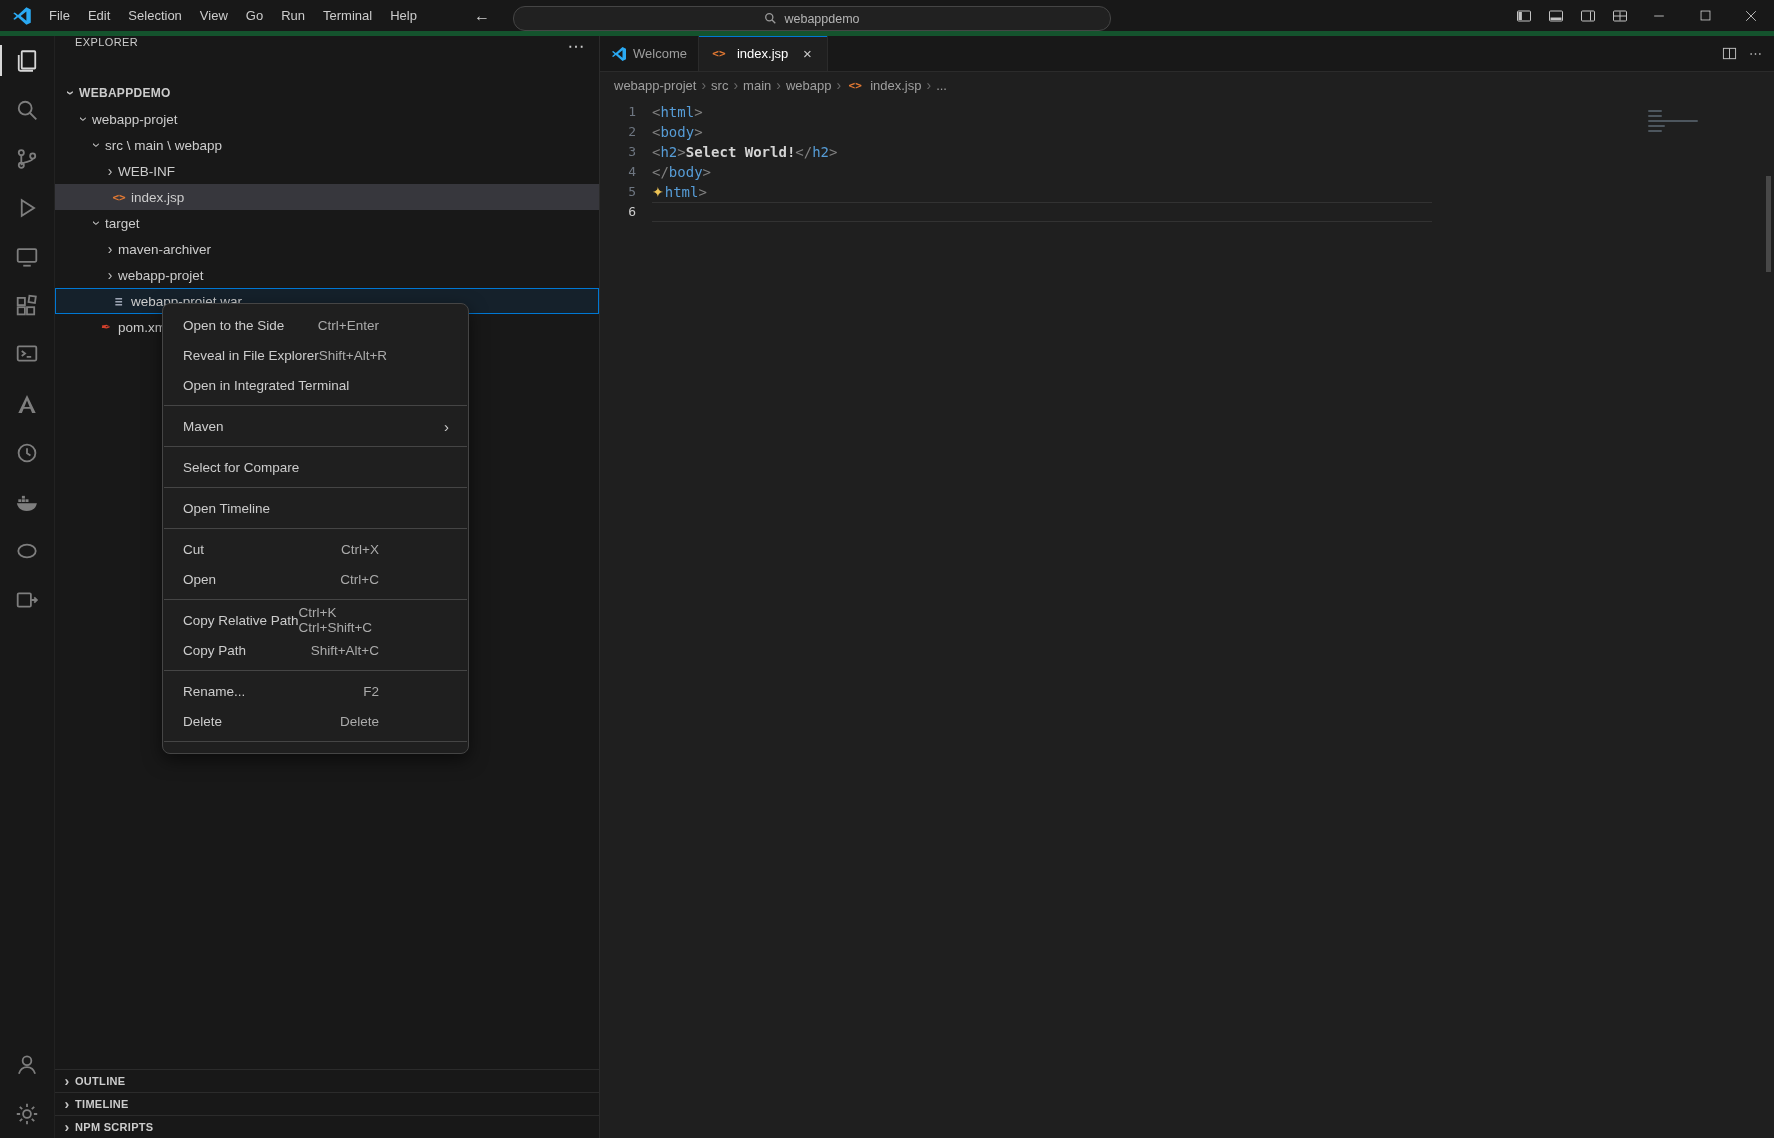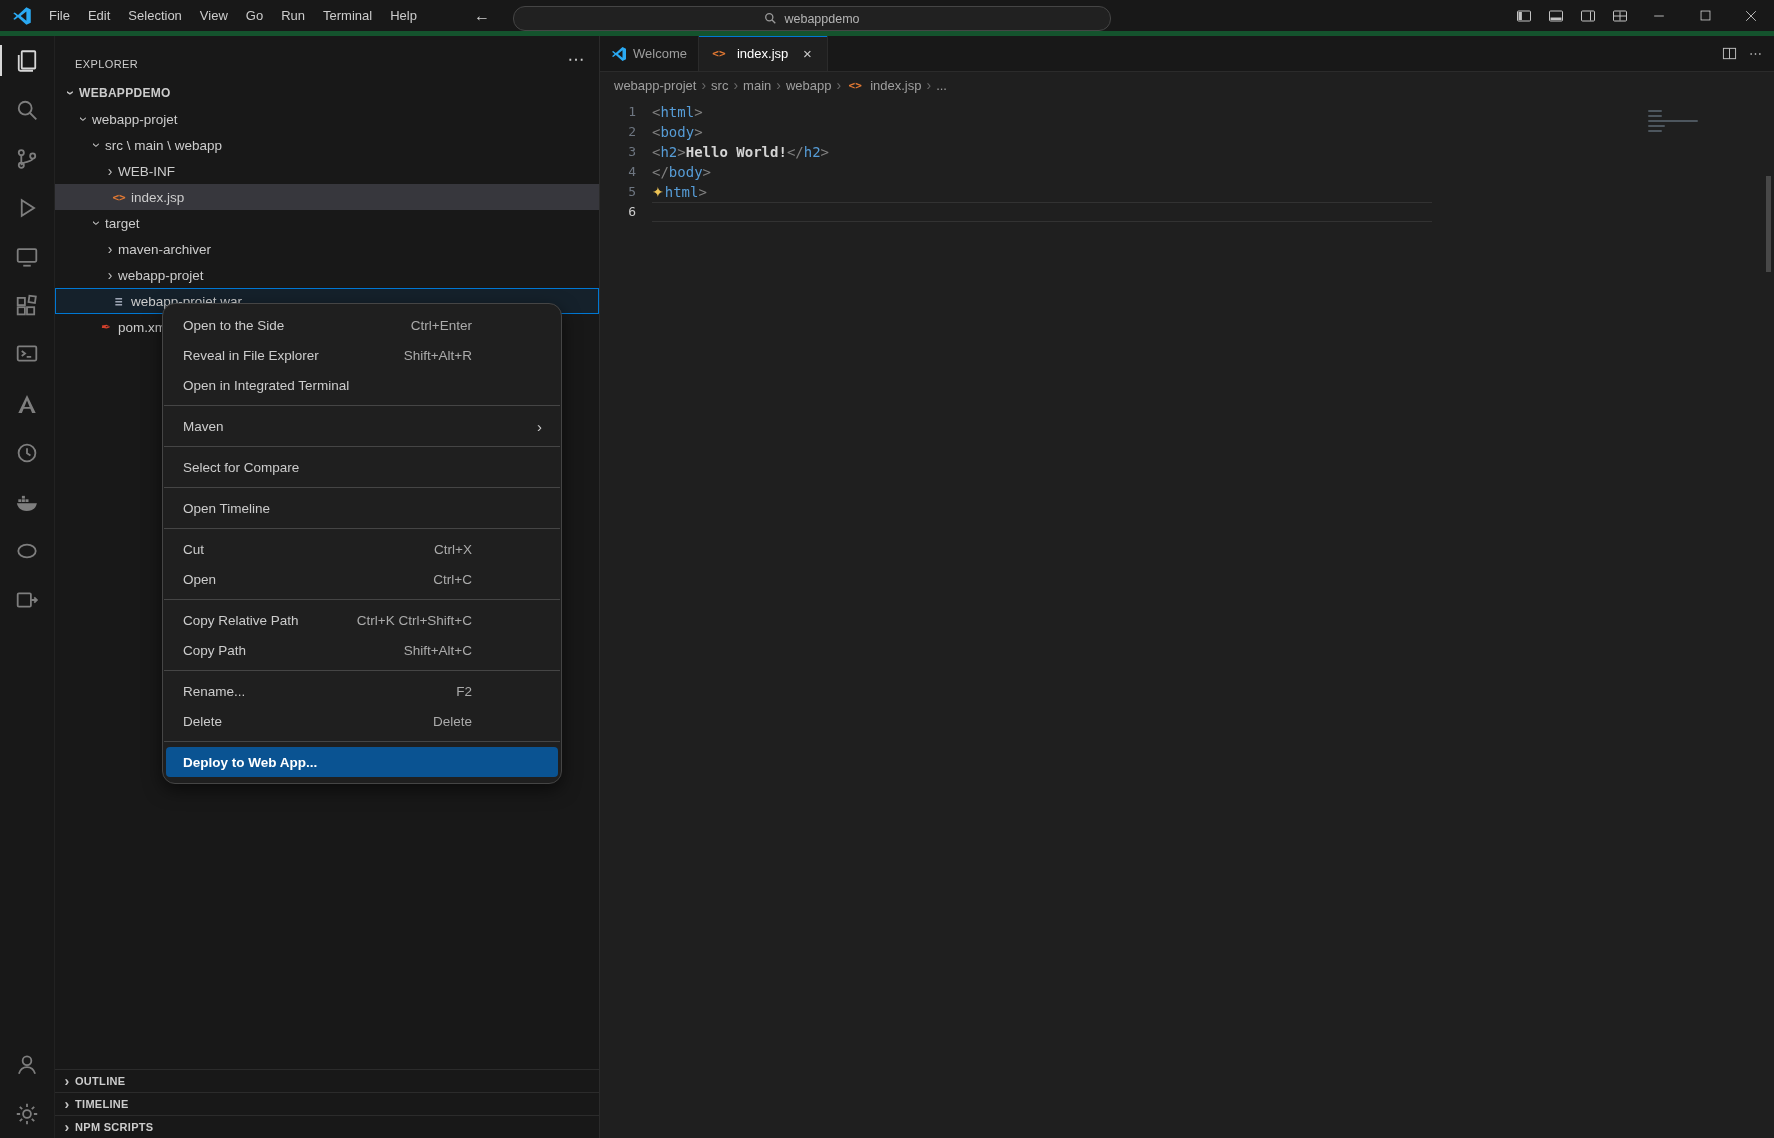--- a/index.html
+++ b/index.html
@@ -22,21 +22,21 @@
 .activitybar{position:absolute;left:0;top:36px;bottom:0;width:55px;background:var(--chrome-bg,#181818);display:flex;flex-direction:column;align-items:center;z-index:4;border-right:1px solid #222;}
 .ab-group{display:flex;flex-direction:column;}
 .ab-bottom{margin-top:auto;}
 .ab-item{width:55px;height:49px;display:flex;align-items:center;justify-content:center;color:#7e7e7e;position:relative;}
 .ab-item.active{color:#d7d7d7;}
 .ab-item.active::before{content:"";position:absolute;left:0;top:9px;bottom:9px;width:2px;background:#d7d7d7;}
 .ab-item svg{width:24px;height:24px;}
 
 
 .sidebar{position:absolute;left:55px;top:36px;width:545px;bottom:0;background:var(--chrome-bg,#181818);border-right:1px solid #2b2b2b;display:flex;flex-direction:column;z-index:3;}
-.sidebar-header{height:34px;flex:none;display:flex;align-items:flex-end;padding:0 14px 0 20px;font-size:11px;letter-spacing:.4px;color:#cccccc;}
+.sidebar-header{height:34px;flex:none;display:flex;align-items:flex-start;padding:0 14px 0 20px;font-size:11px;letter-spacing:.4px;color:#cccccc;}
 .sidebar-header .spacer{flex:1;}
 .more{font-size:17px;color:#cccccc;}
 .tree{padding-top:10px;flex:none;}
 .tree-row{height:26px;display:flex;align-items:center;color:#cccccc;font-size:13.5px;white-space:pre;position:relative;}
 .tree-row.root{font-weight:700;font-size:12px;letter-spacing:.3px;}
 .tree-row.selected{background:var(--list-selection,#37373d);}
 .tree-row.focused{outline:1px solid var(--accent,#0078d4);outline-offset:-1px;background:rgba(0,120,212,0.10);}
 .chev{display:inline-block;width:16px;text-align:center;font-size:14px;color:#c5c5c5;transform-origin:50% 50%;flex:none;}
 .chev.down{transform:rotate(90deg);}
 .ficon{display:inline-block;width:18px;text-align:center;margin-right:3px;font-family:"DejaVu Sans Mono",monospace;font-size:11px;font-weight:700;flex:none;}
@@ -68,21 +68,21 @@
 .line.current .line-content{width:780px;border-top:1px solid #323232;border-bottom:1px solid #323232;}
 .tok-p{color:var(--punctuation,#808080);}
 .tok-t{color:var(--tag,#569cd6);}
 .tok-x{color:#d4d4d4;font-weight:600;}
 .tok-s{color:#ecc254;font-family:"DejaVu Sans",sans-serif;margin-right:1px;}
 .minimap{position:absolute;top:12px;right:66px;width:60px;}
 .mm-line{height:2px;margin-bottom:3px;background:#4d565e;border-radius:1px;}
 .scroll-thumb{position:absolute;right:3px;top:78px;width:5px;height:96px;background:rgba(150,150,150,0.35);}
 
 
-.context-menu{position:absolute;left:162px;top:303px;width:400px;background:var(--menu-bg,#1f1f1f);border:1px solid #454545;border-radius:13px;box-shadow:0 6px 18px rgba(0,0,0,.55);padding:6px 0;z-index:20;font-size:13.5px;}
+.context-menu{position:absolute;left:162px;top:303px;width:307px;background:var(--menu-bg,#1f1f1f);border:1px solid #454545;border-radius:8px;box-shadow:0 6px 18px rgba(0,0,0,.55);padding:6px 0;z-index:20;font-size:13.5px;}
 .ctx-item{height:30px;display:flex;align-items:center;padding:0 18px 0 17px;margin:0 3px;color:#cccccc;border-radius:4px;position:relative;}
 .ctx-label{flex:none;}
 .ctx-shortcut{margin-left:auto;color:#ababab;padding-right:68px;}
 .ctx-sub{position:absolute;right:16px;color:#cccccc;font-size:15px;}
 .ctx-sep{height:1px;background:#454545;margin:5px 1px;}
 .ctx-item.highlight{background:var(--menu-selection,#0a5392);color:#ffffff;font-weight:600;}
 </style>
 </head>
 <body>
 
@@ -348,21 +348,21 @@
         <div class="line">
           <span class="gutter">1</span>
           <span class="line-content"><span class="tok-p">&lt;</span><span class="tok-t">html</span><span class="tok-p">&gt;</span></span>
         </div>
         <div class="line">
           <span class="gutter">2</span>
           <span class="line-content"><span class="tok-p">&lt;</span><span class="tok-t">body</span><span class="tok-p">&gt;</span></span>
         </div>
         <div class="line">
           <span class="gutter">3</span>
-          <span class="line-content"><span class="tok-p">&lt;</span><span class="tok-t">h2</span><span class="tok-p">&gt;</span><span class="tok-x">Hello World!</span><span class="tok-p">&lt;/</span><span class="tok-t">h2</span><span class="tok-p">&gt;</span></span>
+          <span class="line-content"><span class="tok-p">&lt;</span><span class="tok-t">h2</span><span class="tok-p">&gt;</span><span class="tok-x">Select World!</span><span class="tok-p">&lt;/</span><span class="tok-t">h2</span><span class="tok-p">&gt;</span></span>
         </div>
         <div class="line">
           <span class="gutter">4</span>
           <span class="line-content"><span class="tok-p">&lt;/</span><span class="tok-t">body</span><span class="tok-p">&gt;</span></span>
         </div>
         <div class="line">
           <span class="gutter">5</span>
           <span class="line-content"><span class="tok-s">✦</span><span class="tok-t">html</span><span class="tok-p">&gt;</span></span>
         </div>
         <div class="line current">
@@ -427,16 +427,13 @@
     <div class="ctx-sep"></div>
     <div class="ctx-item">
       <span class="ctx-label">Rename...</span>
       <span class="ctx-shortcut">F2</span>
     </div>
     <div class="ctx-item">
       <span class="ctx-label">Delete</span>
       <span class="ctx-shortcut">Delete</span>
     </div>
     <div class="ctx-sep"></div>
-    <div class="ctx-item highlight">
-      <span class="ctx-label">Deploy to Web App...</span>
-    </div>
   </div>
 
 </body></html>

